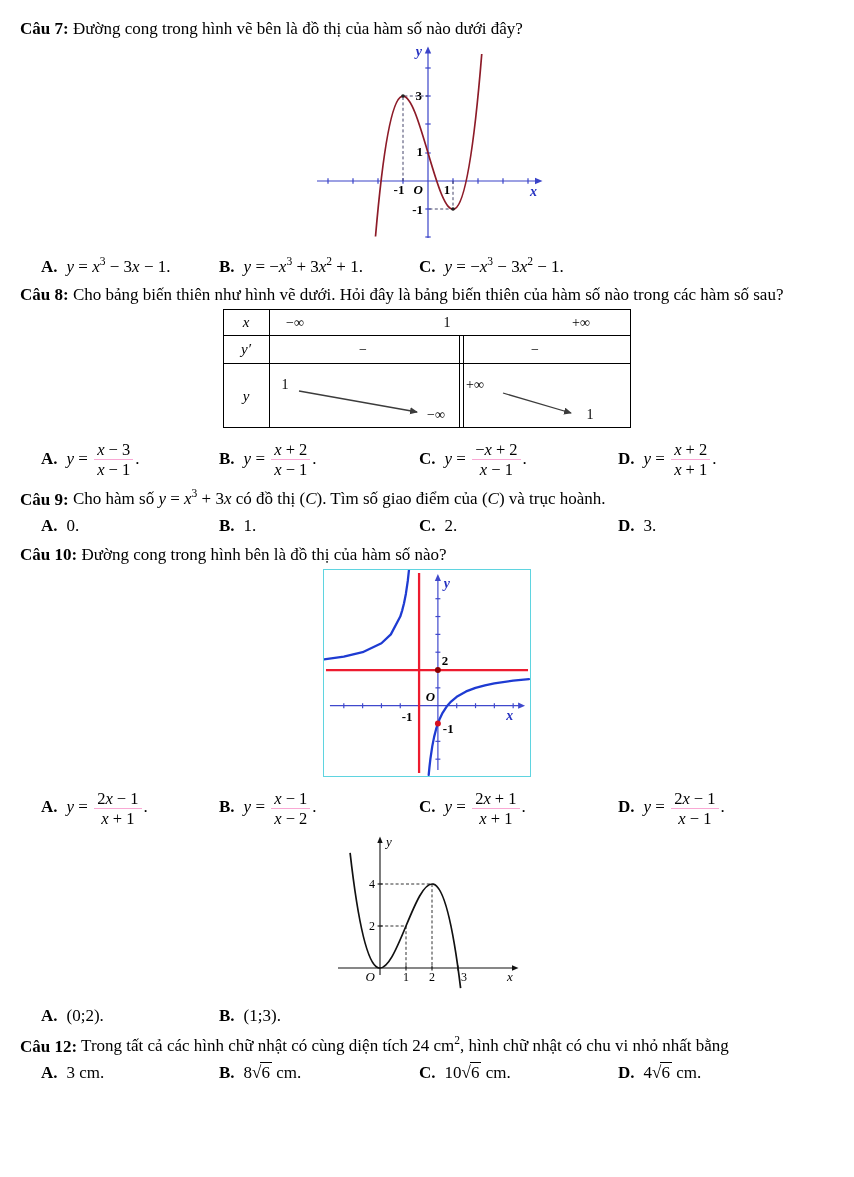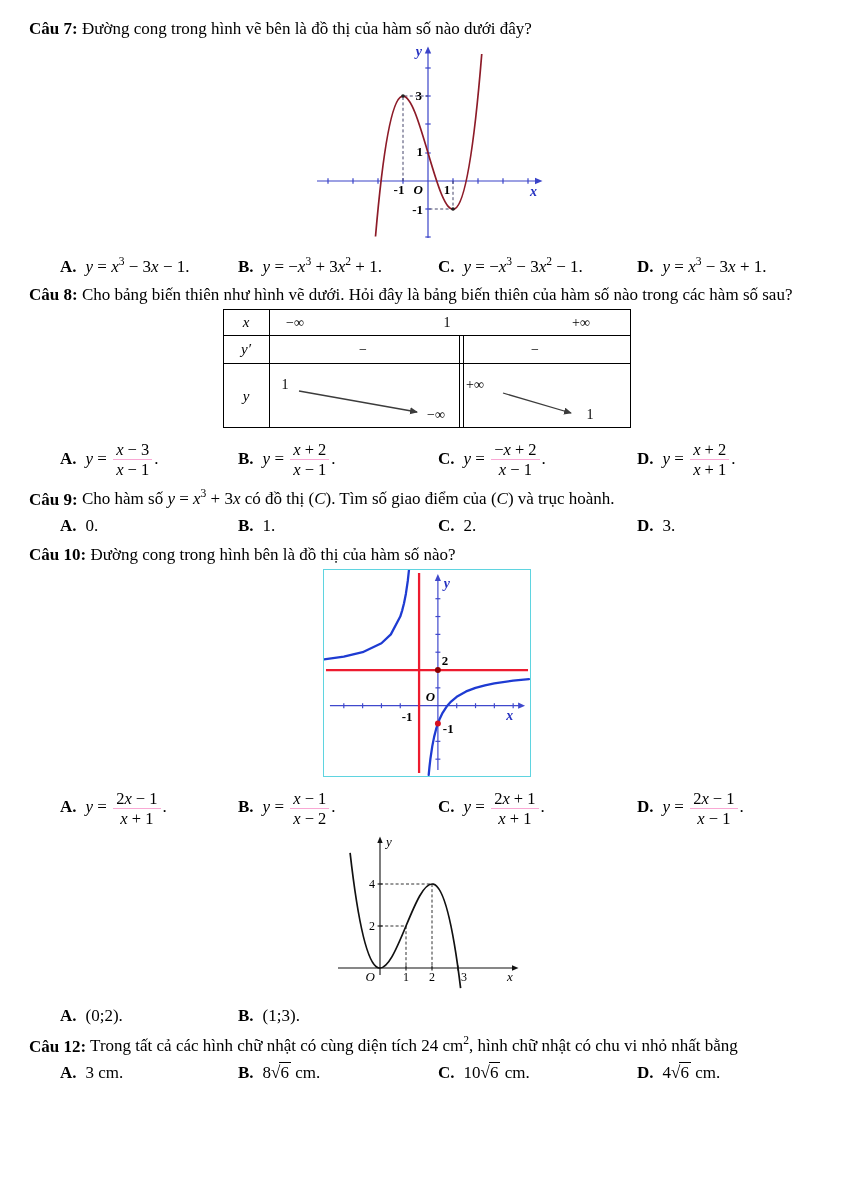--- a/index.html
+++ b/index.html
@@ -1,21 +1,21 @@
 <!DOCTYPE html>
 <html><head>
 <meta charset="utf-8">
 <style>
   *{box-sizing:border-box;}
   html,body{margin:0;padding:0;background:#fff;}
   body{width:854px;color:#000;font-family:"Liberation Serif",serif;font-size:17px;line-height:1.3;padding:12px 0 8px;}
-  .qtext{margin:6px 56px 2px 29px;}
+  .qtext{margin:6px 56px 2px 20px;}
   .qlabel{font-weight:bold;}
   .figure{text-align:center;margin:3px 0;}
-  .opts{display:grid;grid-template-columns:178px 200px 199px 1fr;margin:5px 0 5px 60px;align-items:center;}
+  .opts{display:grid;grid-template-columns:178px 200px 199px 1fr;margin:5px 0 5px 41px;align-items:center;}
   .opt{white-space:nowrap;}
   .oletter{font-weight:bold;margin-right:9px;}
   sup{font-size:0.68em;}
   .frac{display:inline-block;vertical-align:middle;text-align:center;line-height:1.05;margin:0 2px;font-size:0.97em;padding:2px 0;}
   .frac .fn{display:block;border-bottom:1px solid #f9a8d4;padding:0 3px 1px;}
   .frac .fd{display:block;padding:1px 3px 0;}
   .rad{border-top:1px solid #000;padding:0 2px 0 1px;}
   .rsign{letter-spacing:-1px;}
   svg{display:inline-block;}
   svg text{font-family:"Liberation Serif",serif;}
@@ -71,21 +71,20 @@
       <text class="gO" x="112" y="151" text-anchor="end">O</text>
       <text class="gnum" x="88" y="151" text-anchor="middle">-1</text>
       <text class="gnum" x="136" y="151" text-anchor="middle">1</text>
     </svg>
   </div>
 
   <div class="opts">
     <span class="opt"><b class="oletter">A.</b><span><i>y</i> = <i>x</i><sup>3</sup> − 3<i>x</i> − 1.</span></span>
     <span class="opt"><b class="oletter">B.</b><span><i>y</i> = −<i>x</i><sup>3</sup> + 3<i>x</i><sup>2</sup> + 1.</span></span>
     <span class="opt"><b class="oletter">C.</b><span><i>y</i> = −<i>x</i><sup>3</sup> − 3<i>x</i><sup>2</sup> − 1.</span></span>
-    <span class="opt"><b class="oletter">D.</b><span><i>y</i> = <i>x</i><sup>3</sup> − 3<i>x</i> + 1.</span></span>
   </div>
 </div>
 
 <div class="question">
   <p class="qtext"><b class="qlabel">Câu 8:</b> <span>Cho bảng biến thiên như hình vẽ dưới. Hỏi đây là bảng biến thiên của hàm số nào trong các hàm số sau?</span></p>
 
   <div class="figure">
     <svg width="408" height="119" viewBox="0 0 408 119">
       <defs>
         <marker id="arrow" markerWidth="9" markerHeight="8" refX="7" refY="3.5" orient="auto" markerUnits="userSpaceOnUse">

